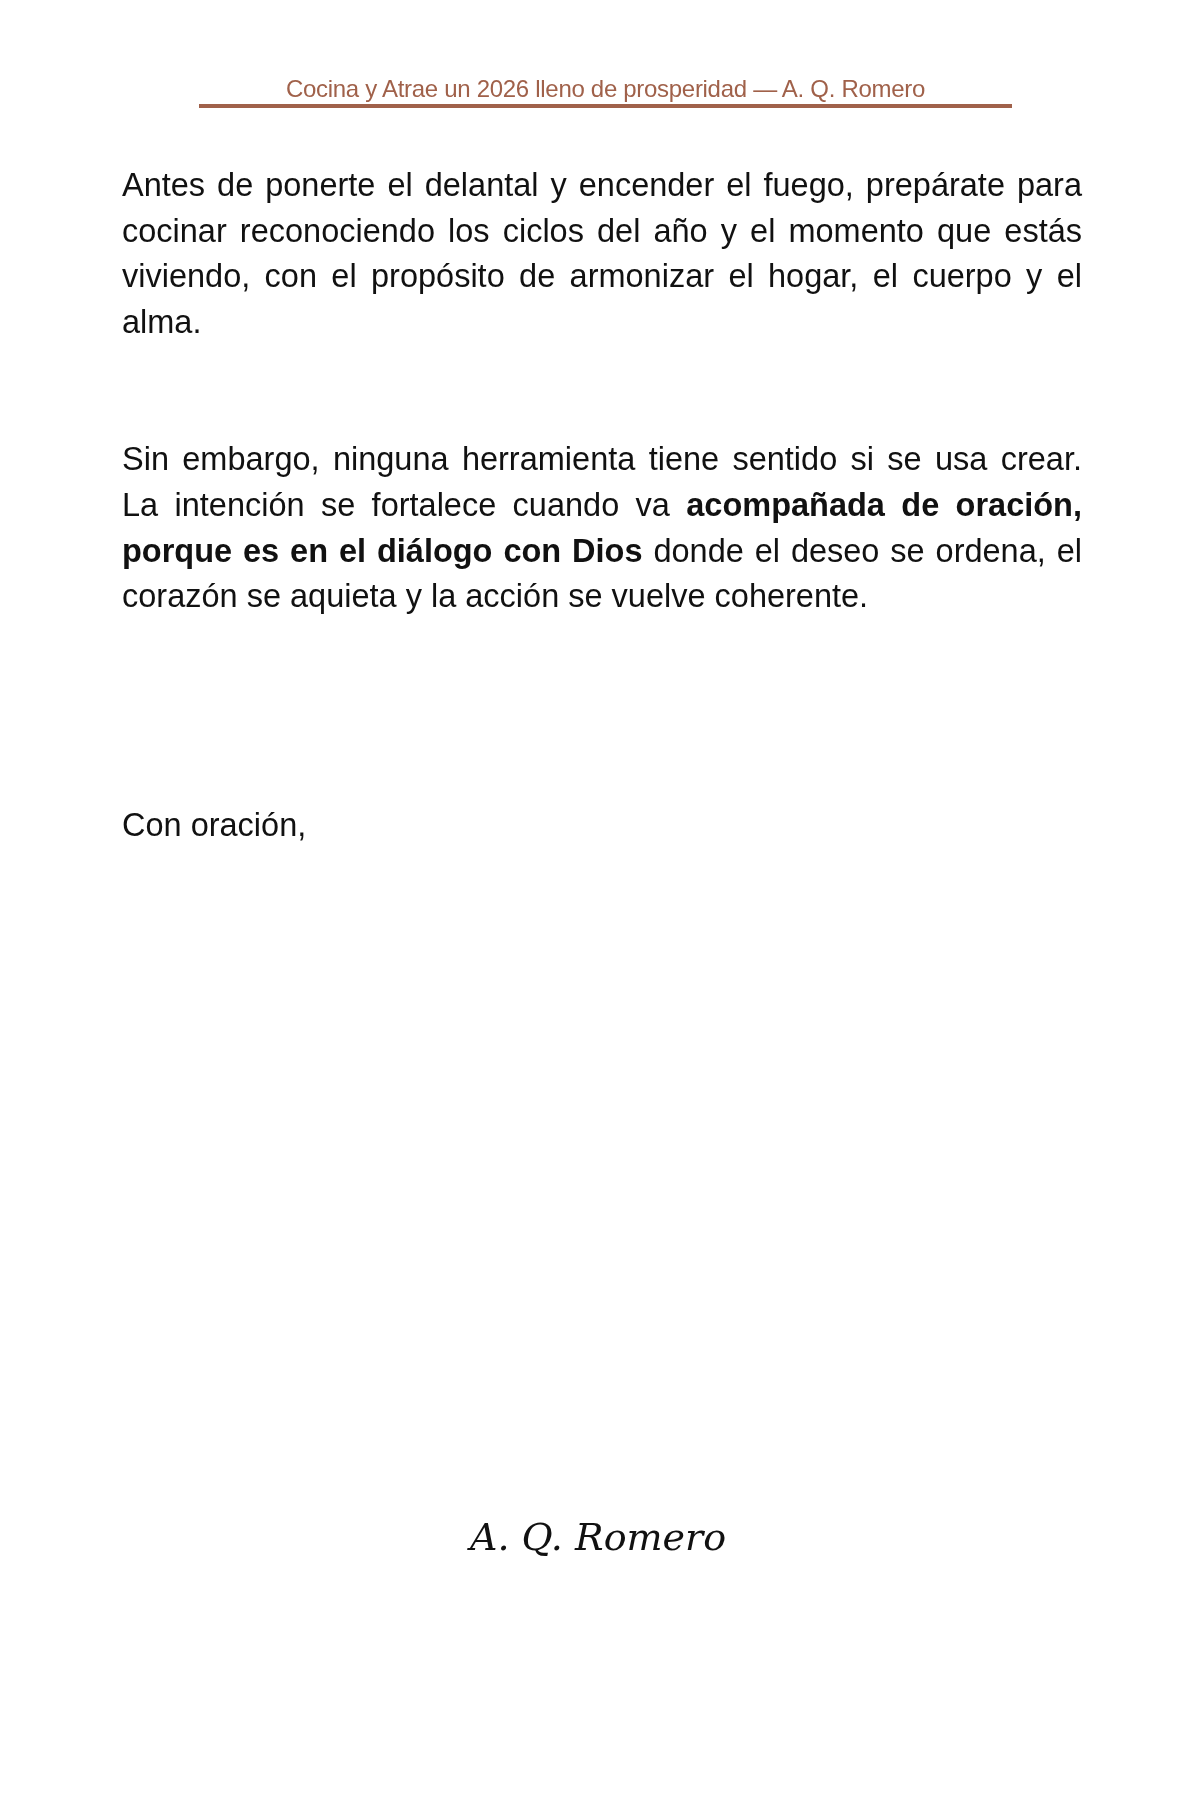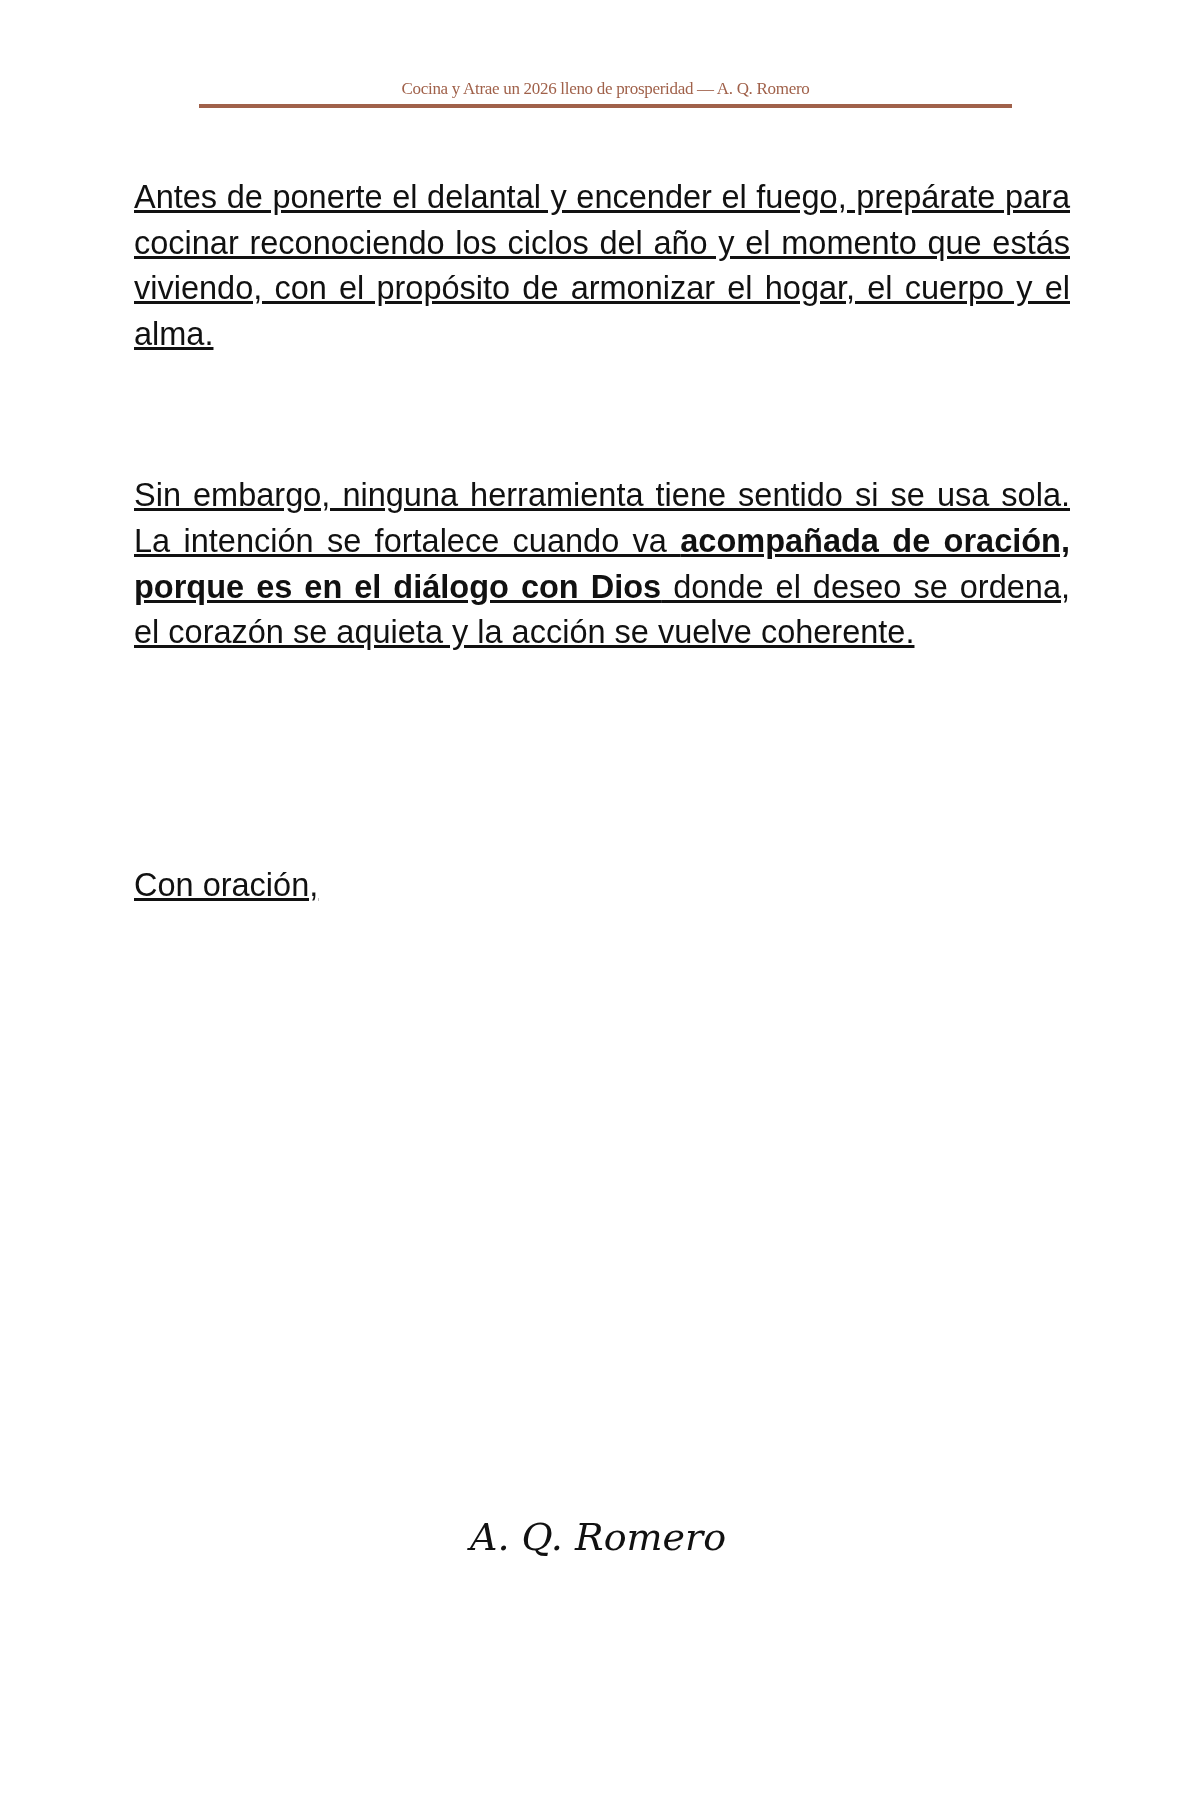--- a/index.html
+++ b/index.html
@@ -3,51 +3,51 @@
 <meta charset="utf-8">
 <style>
   html, body { margin:0; padding:0; background:#ffffff; }
   body { width:1200px; height:1800px; position:relative; overflow:hidden; }
   .header {
     position:absolute; left:199px; top:74px; width:813px; height:30px;
     border-bottom:4px solid #a0614a;
     text-align:center;
   }
   .header-text {
-    font-family:Liberation Serif, serif;
-    font-size:17px; color:#a0614a; line-height:30px;
+    font-family:Liberation Sans, sans-serif;
+    font-size:24px; color:#a0614a; line-height:30px;
     letter-spacing:-0.3px;
   }
   .body {
     position:absolute; left:122px; top:163px; width:960px;
     font-family:"Liberation Sans", sans-serif;
     font-size:32.5px; line-height:45.7px; color:#111;
     text-align:justify;
   }
-  .para { margin:12px;text-decoration:underline; }
+  .para { margin:0; }
   .gap1 { height:45.7px; }
   .gap2 { height:91.4px; }
   b { font-weight:900; }
   .signature {
     position:absolute; left:470px; top:1515px; width:260px; text-align:left;
     font-family:"DejaVu Serif", serif; font-style:italic;
     font-size:38px; color:#111;
   }
 </style>
 </head>
 <body>
 
 <div class="header">
   <span class="header-text">Cocina y Atrae un 2026 lleno de prosperidad — A. Q. Romero</span>
 </div>
 
 <div class="body">
   <p class="para">Antes de ponerte el delantal y encender el fuego, prepárate para cocinar reconociendo los ciclos del año y el momento que estás viviendo, con el propósito de armonizar el hogar, el cuerpo y el alma.</p>
   <div class="gap1"></div>
   <div class="gap1"></div>
-  <p class="para"><span>Sin embargo, ninguna herramienta tiene sentido si se usa sola. La intención se fortalece cuando va </span><b>acompañada de oración, porque es en el diálogo con Dios</b><span> donde el deseo se ordena, el corazón se aquieta y la acción se vuelve coherente.</span></p>
+  <p class="para"><span>Sin embargo, ninguna herramienta tiene sentido si se usa crear. La intención se fortalece cuando va </span><b>acompañada de oración, porque es en el diálogo con Dios</b><span> donde el deseo se ordena, el corazón se aquieta y la acción se vuelve coherente.</span></p>
   <div class="gap2"></div>
   <div class="gap1"></div>
   <div class="gap1"></div>
   <p class="para">Con oración,</p>
 </div>
 
 <div class="signature">A. Q. Romero</div>
 
 </body></html>

